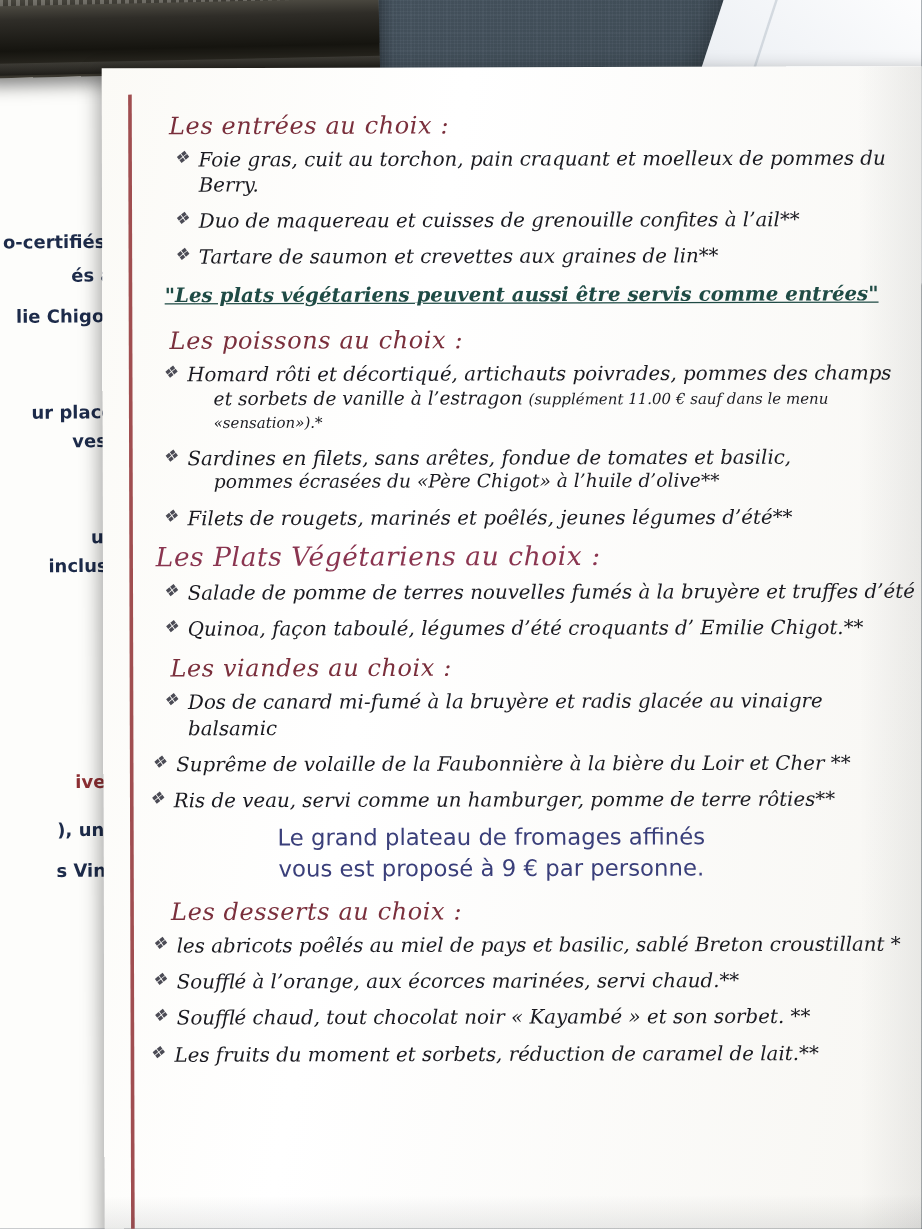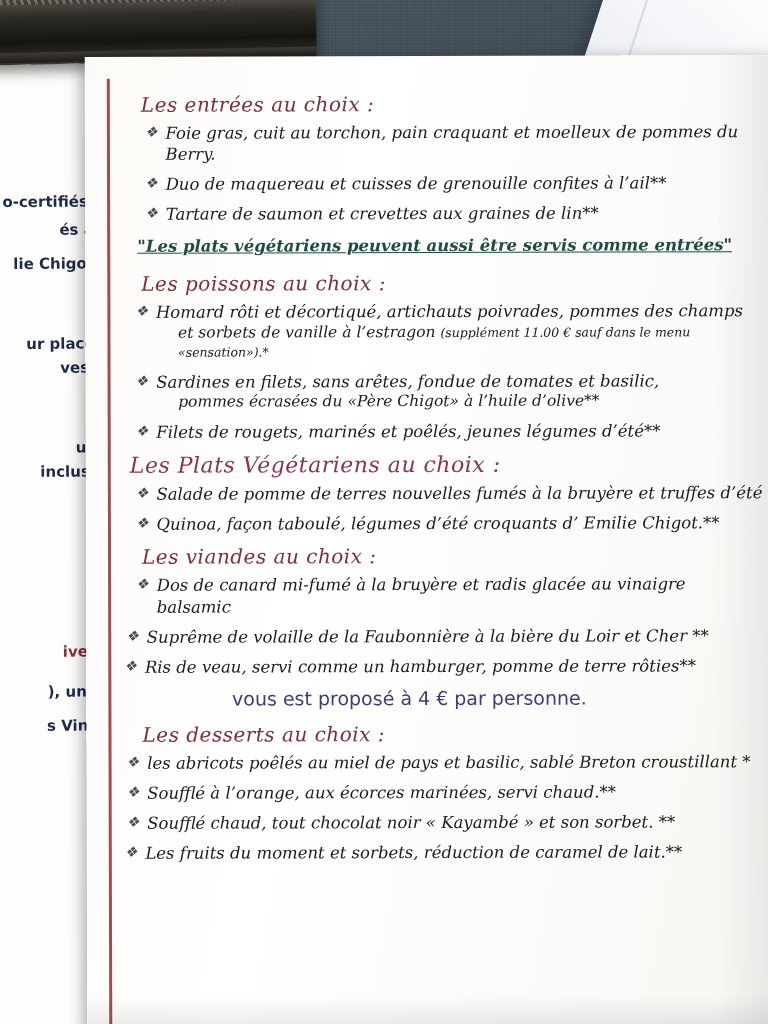--- a/index.html
+++ b/index.html
@@ -294,21 +294,22 @@
       <div class="item ind-3">
         <span class="bullet">❖</span>
         <span class="itxt">Suprême de volaille de la Faubonnière à la bière du Loir et Cher **</span>
       </div>
       <div class="item ind-0">
         <span class="bullet">❖</span>
         <span class="itxt">Ris de veau, servi comme un hamburger, pomme de terre rôties**</span>
       </div>
 
       <div class="cheese">
-        <div>vous est proposé à 4 € par personne.</div>
+        <div>Le  grand plateau de fromages affinés</div>
+        <div>vous est proposé à 9 € par personne.</div>
       </div>
 
       <div class="sec-head">Les desserts  au choix :</div>
       <div class="item ind-3">
         <span class="bullet">❖</span>
         <span class="itxt">les abricots poêlés au miel de pays et basilic, sablé Breton croustillant *</span>
       </div>
       <div class="item ind-3">
         <span class="bullet">❖</span>
         <span class="itxt">Soufflé à l’orange, aux écorces marinées, servi chaud.**</span>

